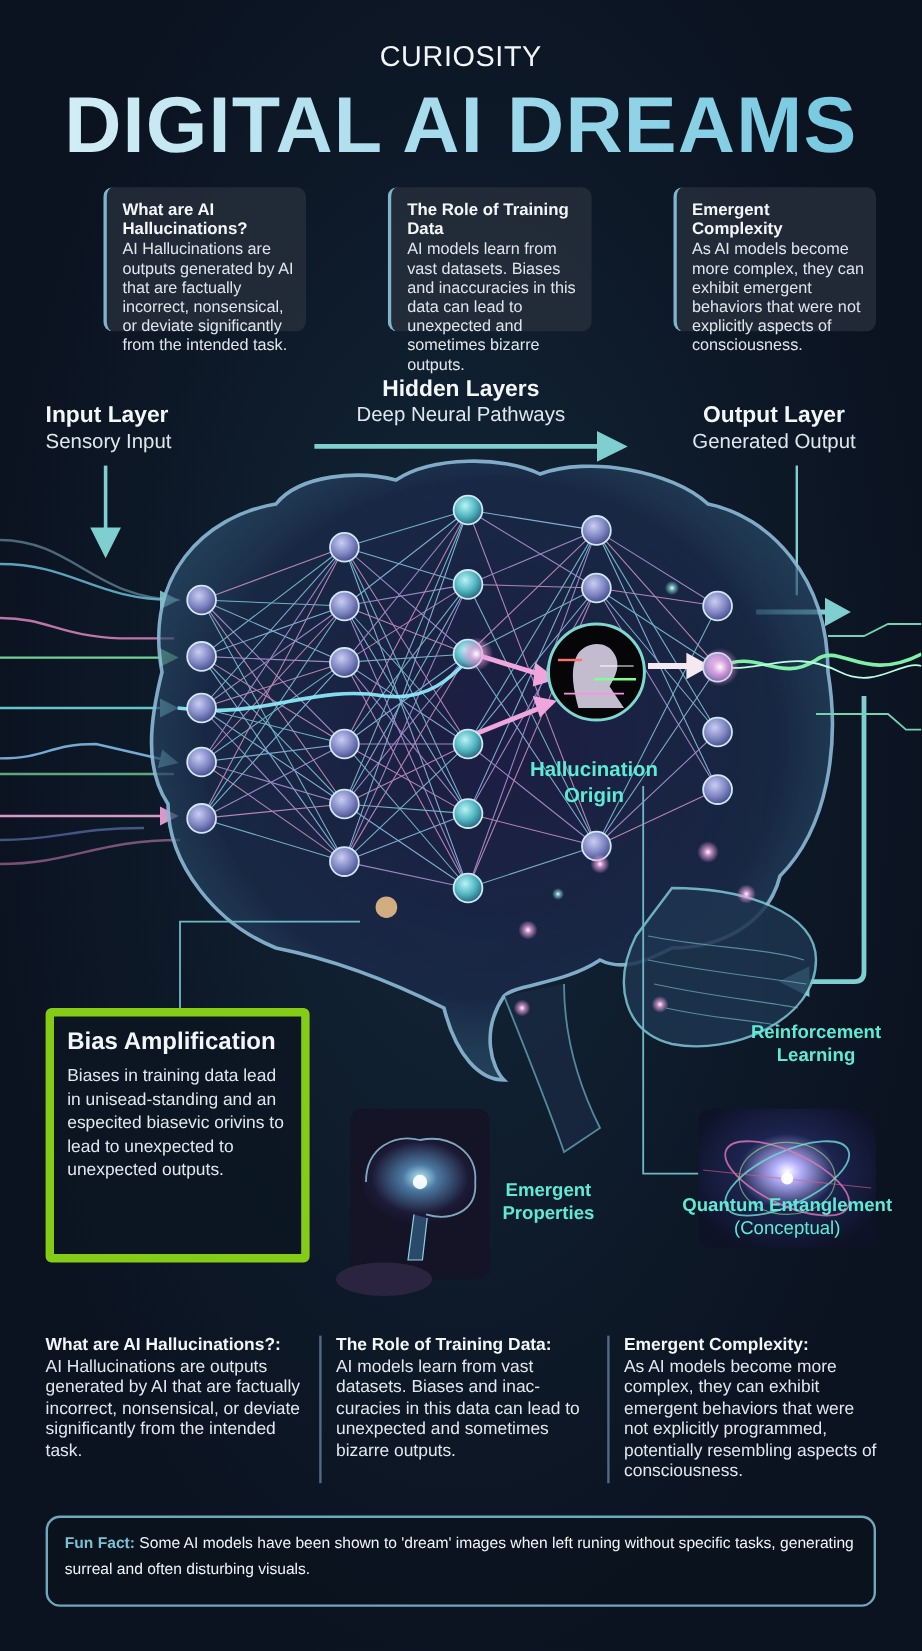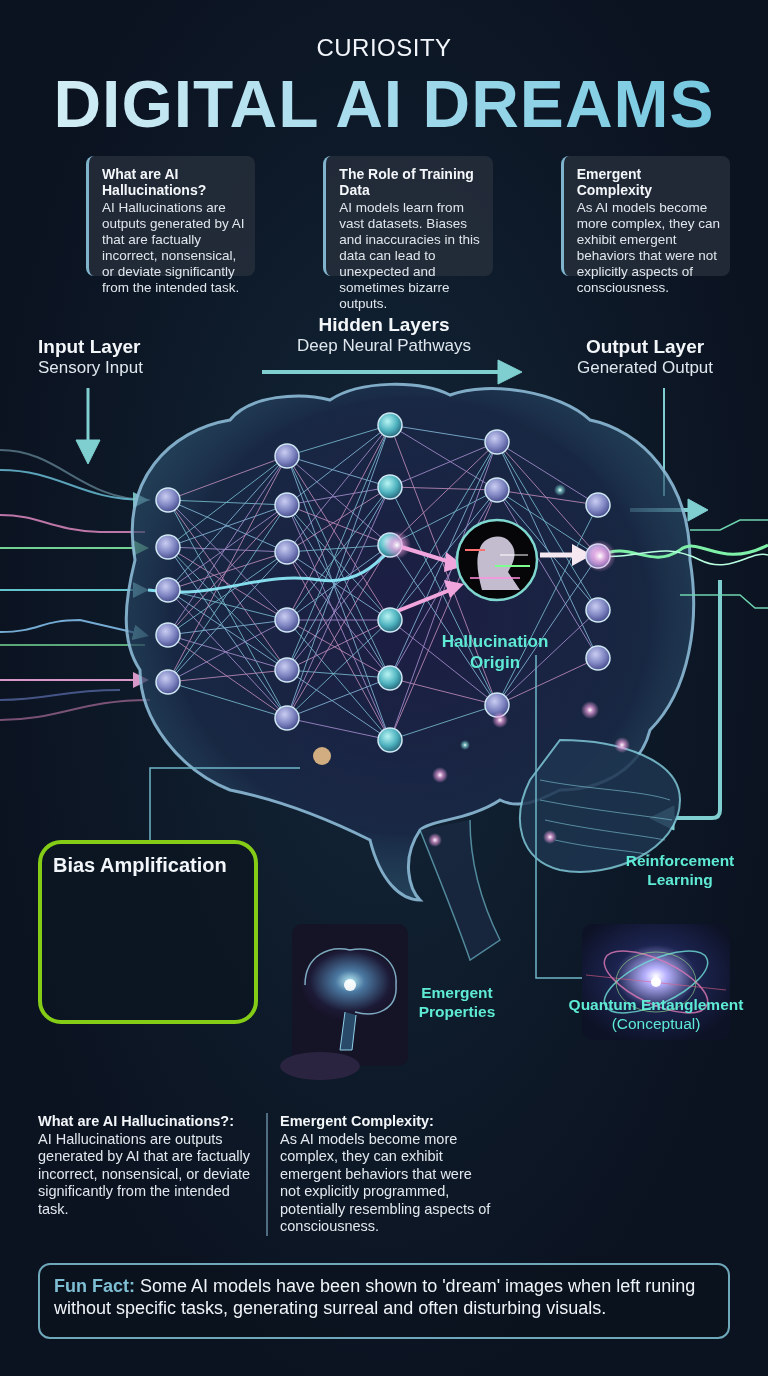--- a/index.html
+++ b/index.html
@@ -15,35 +15,35 @@
   .top-card { flex: 1; height: 120px; background: rgba(40,48,60,0.78); border-radius: 8px; border-left: 3px solid #7fb4cc; padding: 10px 10px 8px 13px; margin-left: 48px; }
   .top-card .h { font-size: 14px; font-weight: 700; color: #f4f7fa; margin-bottom: 2px; }
   .top-card .p { font-size: 13.5px; line-height: 16px; color: #e0e6ec; }
 
   .label { position: absolute; color: #f4f7fa; }
   .label .h { font-weight: 700; font-size: 19px; }
   .label .s { font-size: 17px; color: #dfe7ee; }
 
   .illus { position: absolute; left: 0; top: 0; width: 768px; height: 1376px; }
 
-  .bias-card { position: absolute; left: 38px; top: 840px; width: 220px; height: 184px; border: 4px solid #84cc16; border-radius: 23px; background: rgba(12,22,34,0.85); padding: 10px 11px; }
+  .bias-card { position: absolute; left: 38px; top: 840px; width: 220px; height: 212px; border: 7px solid #84cc16; border-radius: 5px; background: rgba(12,22,34,0.85); padding: 10px 11px; }
   .bias-card .h { font-size: 20px; font-weight: 700; color: #f2f6fa; margin-bottom: 8px; }
   .bias-card .p { font-size: 14.5px; line-height: 19.5px; color: #e2e8ee; }
   .cap { position: absolute; text-align: center; font-weight: 700; font-size: 15.5px; color: #5eead4; line-height: 19px; }
   .cap .light { font-weight: 400; }
 
   .bottom-cols { position: absolute; top: 1113px; left: 38px; width: 700px; display: flex; }
   .bcol { padding: 0 6px 0 0; font-size: 14.5px; line-height: 17.5px; color: #e2e8ee; }
   .bcol .h { font-weight: 700; color: #f4f7fa; }
   .bcol.sep { border-left: 2px solid #4f6c80; padding-left: 12px; }
   .bcol1 { width: 228px; }
   .bcol2 { width: 240px; }
   .bcol3 { width: 232px; }
 
-  .fun { position: absolute; left: 38px; top: 1263px; width: 692px; height: 76px; border: 2px solid #6fa7bb; border-radius: 12px; padding: 10px 14px; font-size: 18px; line-height: 22px; color: #f0f4f8; background: rgba(10,18,28,0.6); }
+  .fun { position: absolute; left: 38px; top: 1263px; width: 692px; height: 76px; border: 2px solid #6fa7bb; border-radius: 12px; padding: 10px 14px; font-size: 13px; line-height: 22px; color: #f0f4f8; background: rgba(10,18,28,0.6); }
   .fun .k { color: #7fbfd4; font-weight: 700; }
 </style>
 </head>
 <body>
 
 <div class="bg"></div>
 
 <div class="eyebrow">CURIOSITY</div>
 <div class="title">DIGITAL AI DREAMS</div>
 
@@ -351,37 +351,42 @@
   <div>Origin</div>
 </div>
 
 <div class="cap" style="left:612px; top:851px; width:136px;">
   <div>Reinforcement</div>
   <div>Learning</div>
 </div>
 
 <div class="bias-card">
   <div class="h">Bias Amplification</div>
+  <div class="p">Biases in training data lead in unisead-standing and an especited biasevic orivins to lead to unexpected to unexpected outputs.</div>
 </div>
 
 <div class="cap" style="left:412px; top:983px; width:90px; text-align:center;">
   <div>Emergent</div>
   <div>Properties</div>
 </div>
 
 <div class="cap" style="left:556px; top:995px; width:200px;">
   <div>Quantum Entanglement</div>
   <div class="light">(Conceptual)</div>
 </div>
 
 <div class="bottom-cols">
   <div class="bcol bcol1">
     <div class="h">What are AI Hallucinations?:</div>
     <div>AI Hallucinations are outputs generated by AI that are factually incorrect, nonsensical, or deviate significantly from the intended task.</div>
   </div>
+  <div class="bcol bcol2 sep">
+    <div class="h">The Role of Training Data:</div>
+    <div>AI models learn from vast datasets. Biases and inac-curacies in this data can lead to unexpected and sometimes bizarre outputs.</div>
+  </div>
   <div class="bcol bcol3 sep">
     <div class="h">Emergent Complexity:</div>
     <div>As AI models become more complex, they can exhibit emergent behaviors that were not explicitly programmed, potentially resembling aspects of consciousness.</div>
   </div>
 </div>
 
 <div class="fun">
   <span class="k">Fun Fact:</span><span> Some AI models have been shown to 'dream' images when left runing without specific tasks, generating surreal and often disturbing visuals.</span>
 </div>
 

